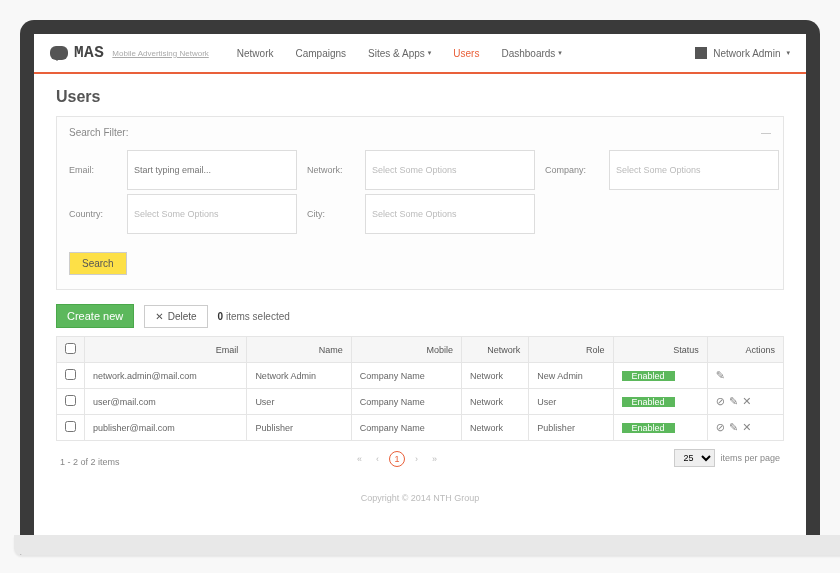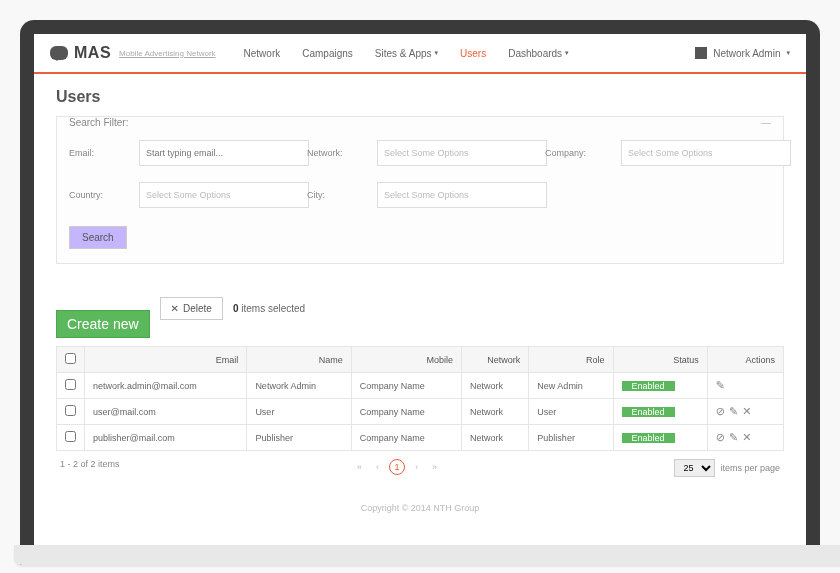--- a/index.html
+++ b/index.html
@@ -6,63 +6,63 @@
     body { font-family: Arial, Helvetica, sans-serif; background: #f8f8f8; display: flex; justify-content: center; padding: 20px 0; }
     .laptop { width: 800px; background: #3a3a3a; border-radius: 14px 14px 0 0; padding: 14px 14px 0 14px; position: relative; }
     .laptop-base { width: 840px; height: 20px; background: #e8e8e8; border-radius: 0 0 8px 8px; margin-left: -20px; box-shadow: 0 2px 2px rgba(0,0,0,0.08); }
     .screen { background: #fff; width: 100%; min-height: 500px; font-size: 10px; color: #666; }
 
     
     .topbar { display: flex; align-items: center; padding: 10px 16px; border-bottom: 2px solid #e9603a; }
     .brand { display: flex; align-items: center; gap: 6px; }
     .brand-icon { width: 18px; height: 14px; background: #555; border-radius: 6px; position: relative; }
     .brand-icon:after { content: ""; position: absolute; left: 4px; bottom: -4px; border: 3px solid transparent; border-top-color: #555; }
-    .brand-name { font-size: 16px; font-weight: 700; color: #444; letter-spacing: 0.5px; }
+    .brand-name { font-size: 16px; font-weight: 700; color: #444; letter-spacing: 0.5px; font-family: Liberation Mono, monospace; }
     .brand-sub { font-size: 8px; color: #aaa; margin-left: 2px; text-decoration: underline; }
     .nav { display: flex; gap: 22px; margin-left: 28px; }
     .nav a { color: #666; text-decoration: none; font-size: 10px; cursor: pointer; display: flex; align-items: center; gap: 3px; }
     .nav a.active { color: #e9603a; }
     .caret { font-size: 7px; }
     .spacer { flex: 1; }
     .user-menu { display: flex; align-items: center; gap: 6px; font-size: 10px; color: #666; cursor: pointer; }
     .avatar { width: 12px; height: 12px; background: #555; }
 
     
     .content { padding: 14px 22px; }
     .page-title { font-size: 16px; color: #555; margin-bottom: 10px; }
 
-    .panel { border: 1px solid #e5e5e5; background: #fdfdfd; padding: 0 12px 14px; }
+    .panel { border: 1px solid #e5e5e5; background: #fdfdfd; padding: 10px 12px 14px; }
     .panel-head { display: flex; justify-content: space-between; align-items: center; color: #888; font-size: 10px; margin-bottom: 12px; }
     .collapse-icon { cursor: pointer; color: #bbb; }
 
-    .filter-grid { display: grid; grid-template-columns: 48px 170px 48px 170px 54px 170px; gap: 16px 10px; align-items: center; margin-bottom: 10px; }
+    .filter-grid { display: grid; grid-template-columns: 48px 170px 48px 170px 54px 170px; gap: 4px 10px; align-items: center; margin-bottom: 10px; }
     .filter-grid label { font-size: 9px; color: #888; }
     .filter-grid input, .filter-grid .selectish {
-      width: 100%; height: 26px; border: 1px solid #ddd; padding: 0 6px; font-size: 9px; color: #bbb; background: #fff; margin-left: 12px;
+      width: 100%; height: 40px; border: 1px solid #ddd; padding: 0 6px; font-size: 9px; color: #bbb; background: #fff;
     }
     .selectish { display: flex; align-items: center; }
 
-    .search-btn { margin-top: 8px; border: 1px solid #ccc; background: #c4b5fd; padding: 5px 12px; font-size: 10px; color: #555; cursor: pointer; }
+    .search-btn { margin-top: 8px; border: 1px solid #ccc; background: #fde047; padding: 5px 12px; font-size: 10px; color: #555; cursor: pointer; }
 
     .toolbar { display: flex; align-items: center; gap: 10px; margin: 14px 0 8px; }
-    .btn-green { background: #5cb85c; color: #fff; border: 1px solid #4aa84a; padding: 5px 10px; font-size: 14px; cursor: pointer; margin-top: 32px; }
+    .btn-green { background: #5cb85c; color: #fff; border: 1px solid #4aa84a; padding: 5px 10px; font-size: 11px; cursor: pointer; }
     .btn-light { background: #fff; border: 1px solid #ccc; padding: 5px 10px; font-size: 10px; color: #555; cursor: pointer; display: flex; align-items: center; gap: 4px; }
     .sel-count { font-size: 10px; color: #666; }
     .sel-count b { color: #333; }
 
     table { width: 100%; border-collapse: collapse; font-size: 9px; }
     th, td { border: 1px solid #e5e5e5; padding: 6px 8px; text-align: left; color: #666; }
     thead th { background: #f6f6f6; font-weight: 400; color: #555; text-align: right; }
     td.chk, th.chk { width: 24px; text-align: center; }
     input[type=checkbox] { width: 11px; height: 11px; }
 
     .badge-enabled { background: #5cb85c; color: #fff; padding: 0 10px; font-size: 9px; display: inline-block; }
     .action-icon { color: #888; cursor: pointer; margin-right: 4px; font-size: 11px; display: inline-block; }
 
-    .pager { display: flex; align-items: flex-start; justify-content: space-between; padding: 8px 4px; font-size: 9px; color: #888; }
+    .pager { display: flex; align-items: flex-end; justify-content: space-between; padding: 8px 4px; font-size: 9px; color: #888; }
     .pager-center { display: flex; gap: 6px; align-items: center; }
     .pager-btn { color: #bbb; cursor: pointer; padding: 2px 4px; }
     .pager-current { border: 1px solid #e9603a; color: #e9603a; border-radius: 50%; width: 16px; height: 16px; display: flex; align-items: center; justify-content: center; }
     .perpage select { border: 1px solid #ccc; font-size: 9px; padding: 2px 4px; }
 
     .footer { text-align: center; padding: 18px 0; font-size: 9px; color: #bbb; }
   </style>
 </head>
 <body>
 

